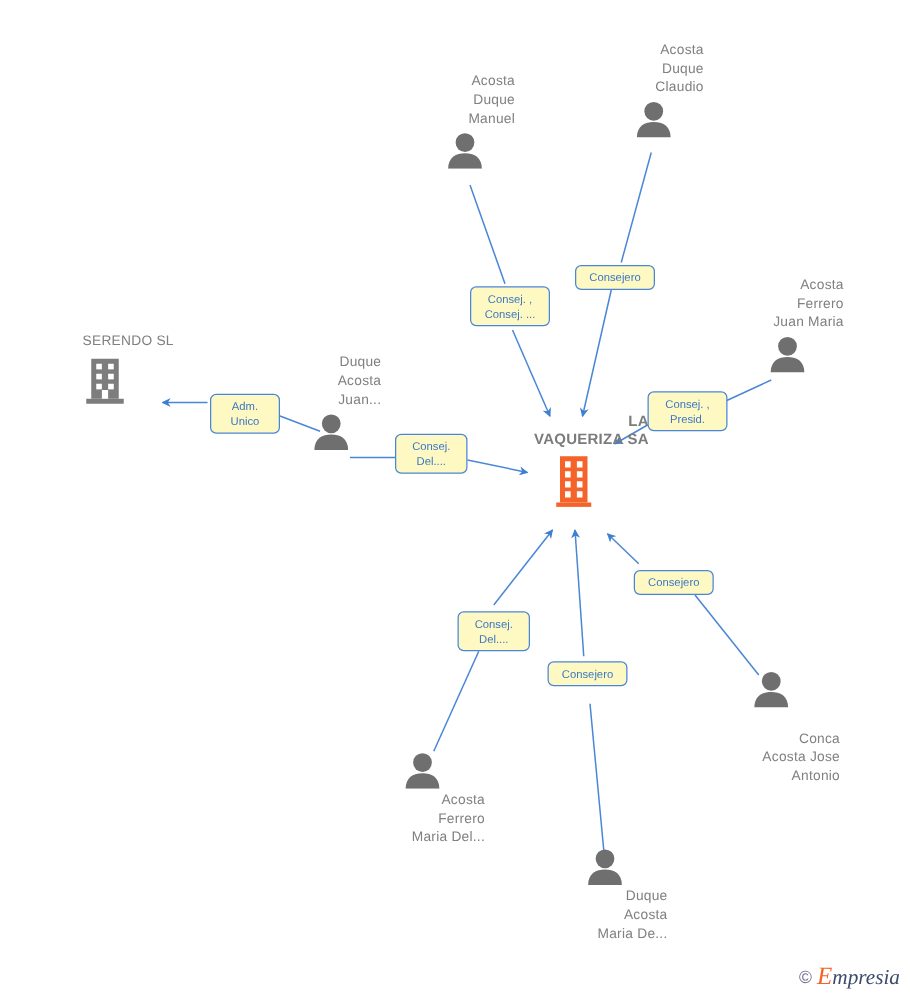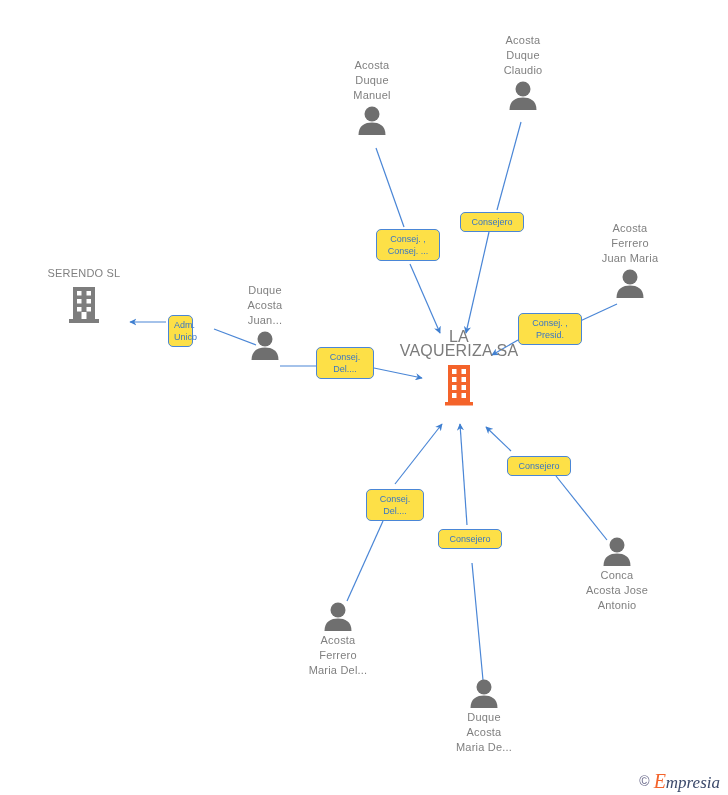--- a/index.html
+++ b/index.html
@@ -5,43 +5,43 @@
   html,body{margin:0;padding:0;}
   body{
     width:728px;height:795px;
     background:#ffffff;
     font-family:"Liberation Sans","DejaVu Sans",sans-serif;
     position:relative;
     overflow:hidden;
   }
   #graph{position:absolute;left:0;top:0;width:728px;height:795px;}
 
-  .node{position:absolute;text-align:center;}
+  .node{position:absolute;text-align:right;}
 
   .node-label{
     color:#808080;
     font-size:11px;
     line-height:15px;
     white-space:pre-line;
     letter-spacing:.2px;
   }
   .company-title{
     color:#7b7b7b;
-    font-size:16px;
-    font-weight:normal;
+    font-size:12px;
+    font-weight:bold;
     line-height:14px;
     white-space:pre-line;
     letter-spacing:.2px;
   }
   .icon-wrap{display:flex;justify-content:center;align-items:center;}
 
   
   .edge-label{
     position:absolute;
-    background:#fde047;
+    background:#fef9c3;
     border:1.4px solid #4a86d6;
     border-radius:5px;
     color:#3a76c4;
     font-size:9px;
     line-height:12px;
     text-align:center;
     padding:3px 5px;
     white-space:pre-line;
     box-sizing:border-box;
   }
@@ -180,21 +180,21 @@
   </div>
 </div>
 
 <div class="node" style="left:562px;top:536px;width:110px;">
   <div class="icon-wrap">
     <svg width="32" height="30" viewBox="0 0 32 30" xmlns="http://www.w3.org/2000/svg">
       <circle cx="16" cy="9" r="7.5" fill="#6f6f6f"></circle>
       <path d="M 2.5 30 C 2.5 20.5 9 17.5 16 17.5 C 23 17.5 29.5 20.5 29.5 30 Z" fill="#6f6f6f"></path>
     </svg>
   </div>
-  <div class="node-label" style="margin-top:2px;">Conca
+  <div class="node-label" style="margin-top:18px;">Conca
 Acosta Jose
 Antonio</div>
 </div>
 
 <div class="node" style="left:288px;top:601px;width:100px;">
   <div class="icon-wrap">
     <svg width="32" height="30" viewBox="0 0 32 30" xmlns="http://www.w3.org/2000/svg">
       <circle cx="16" cy="9" r="7.5" fill="#6f6f6f"></circle>
       <path d="M 2.5 30 C 2.5 20.5 9 17.5 16 17.5 C 23 17.5 29.5 20.5 29.5 30 Z" fill="#6f6f6f"></path>
     </svg>
@@ -209,21 +209,21 @@
     <svg width="32" height="30" viewBox="0 0 32 30" xmlns="http://www.w3.org/2000/svg">
       <circle cx="16" cy="9" r="7.5" fill="#6f6f6f"></circle>
       <path d="M 2.5 30 C 2.5 20.5 9 17.5 16 17.5 C 23 17.5 29.5 20.5 29.5 30 Z" fill="#6f6f6f"></path>
     </svg>
   </div>
   <div class="node-label" style="margin-top:2px;">Duque
 Acosta
 Maria De...</div>
 </div>
 
-<div class="edge-label" style="left:168px;top:315px;width:25px;">Adm.
+<div class="edge-label" style="left:168px;top:315px;width:56px;">Adm.
 Unico</div>
 <div class="edge-label" style="left:316px;top:347px;width:58px;">Consej.
 Del....</div>
 <div class="edge-label" style="left:376px;top:229px;width:64px;">Consej. ,
 Consej. ...</div>
 <div class="edge-label" style="left:460px;top:212px;width:64px;">Consejero</div>
 <div class="edge-label" style="left:518px;top:313px;width:64px;">Consej. ,
 Presid.</div>
 <div class="edge-label" style="left:507px;top:456px;width:64px;">Consejero</div>
 <div class="edge-label" style="left:366px;top:489px;width:58px;">Consej.

